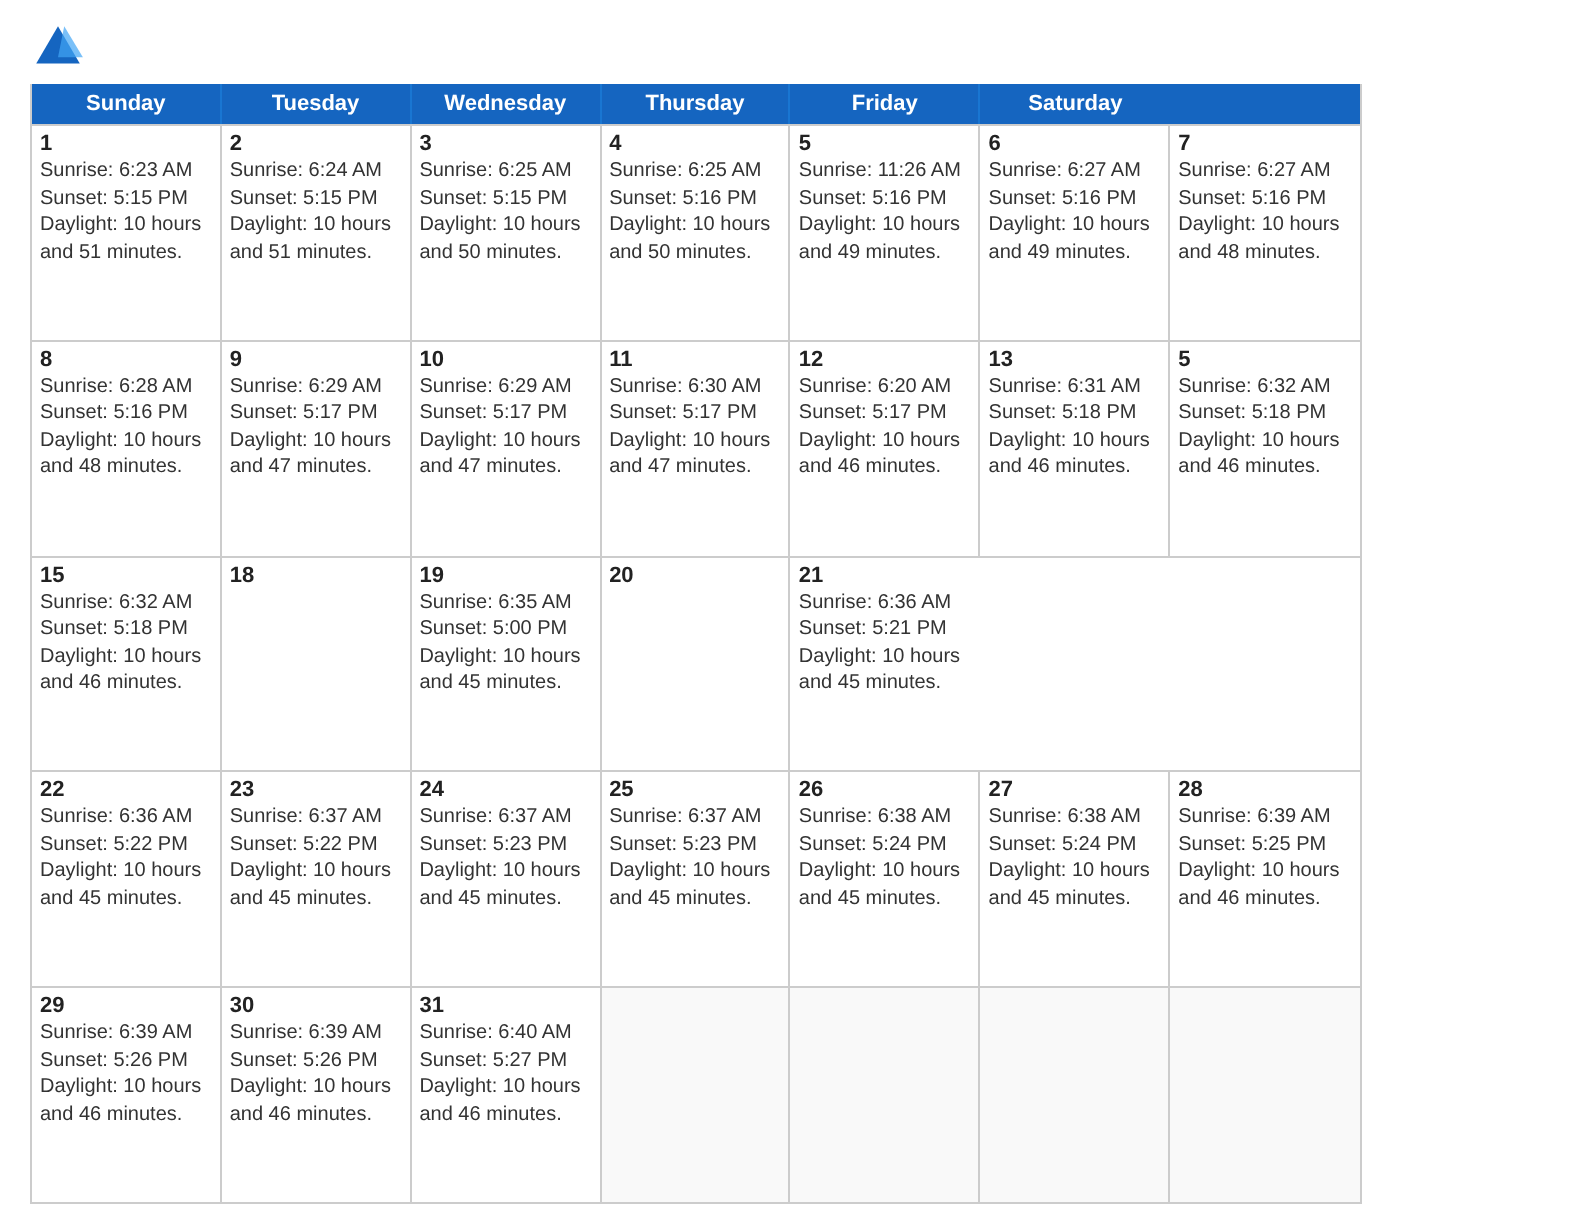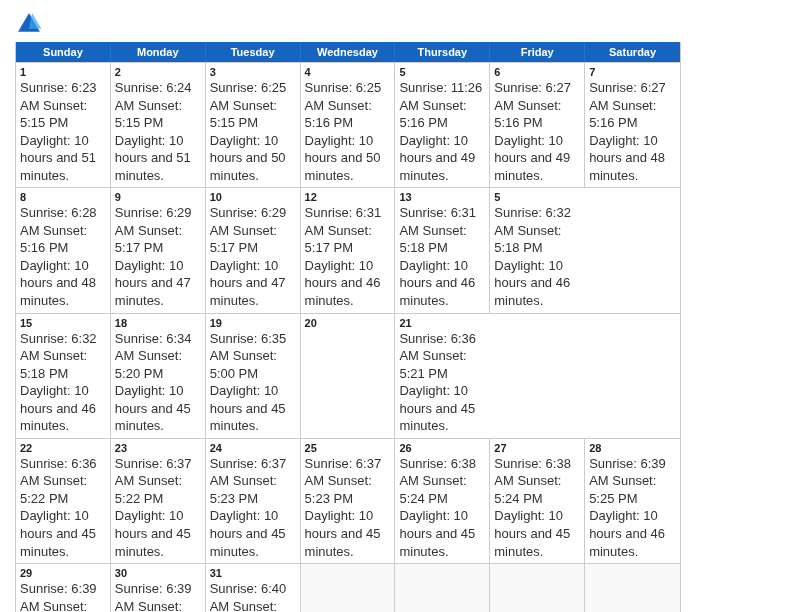--- a/index.html
+++ b/index.html
@@ -99,21 +99,21 @@
     .cal-cell:last-child { border-right: none; }
     .cal-cell.empty { background: #f9f9f9; }
     .day-num {
       font-size: 11px;
       font-weight: bold;
       color: #222;
       display: block;
       margin-bottom: 1px;
     }
     .cell-info {
-      font-size: 13px;
+      font-size: 10px;
       line-height: 1.35;
       color: #333;
     }
   </style>
 </head>
 <body>
 
 <div class="page">
   <div class="header">
     <div class="logo">
@@ -128,21 +128,20 @@
     </div>
     <div class="title-block">
       <div class="month-title"></div>
       <div class="location"></div>
     </div>
   </div>
 
   <div class="calendar">
     <div class="cal-header" id="cal-header">
         <div class="cal-header-cell">Sunday</div>
-        <div class="cal-header-cell">Monday</div>
         <div class="cal-header-cell">Tuesday</div>
         <div class="cal-header-cell">Wednesday</div>
         <div class="cal-header-cell">Thursday</div>
         <div class="cal-header-cell">Friday</div>
         <div class="cal-header-cell">Saturday</div>
       </div>
     <div class="cal-body" id="cal-body">
         <div class="cal-row">
           <div class="cal-cell">
             <span class="day-num">1</span>
@@ -210,22 +209,29 @@
 and 47 minutes.</div>
           </div>
           <div class="cal-cell">
             <span class="day-num">10</span>
             <div class="cell-info">Sunrise: 6:29 AM
 Sunset: 5:17 PM
 Daylight: 10 hours
 and 47 minutes.</div>
           </div>
           <div class="cal-cell">
+            <span class="day-num">11</span>
+            <div class="cell-info">Sunrise: 6:30 AM
+Sunset: 5:17 PM
+Daylight: 10 hours
+and 47 minutes.</div>
+          </div>
+          <div class="cal-cell">
             <span class="day-num">12</span>
-            <div class="cell-info">Sunrise: 6:31 AM
+            <div class="cell-info">Sunrise: 6:20 AM
 Sunset: 5:17 PM
 Daylight: 10 hours
 and 46 minutes.</div>
           </div>
           <div class="cal-cell">
             <span class="day-num">13</span>
             <div class="cell-info">Sunrise: 6:31 AM
 Sunset: 5:18 PM
 Daylight: 10 hours
 and 46 minutes.</div>
@@ -241,24 +247,20 @@
         <div class="cal-row">
           <div class="cal-cell">
             <span class="day-num">15</span>
             <div class="cell-info">Sunrise: 6:32 AM
 Sunset: 5:18 PM
 Daylight: 10 hours
 and 46 minutes.</div>
           </div>
           <div class="cal-cell">
             <span class="day-num">18</span>
-            <div class="cell-info">Sunrise: 6:34 AM
-Sunset: 5:20 PM
-Daylight: 10 hours
-and 45 minutes.</div>
           </div>
           <div class="cal-cell">
             <span class="day-num">19</span>
             <div class="cell-info">Sunrise: 6:35 AM
 Sunset: 5:00 PM
 Daylight: 10 hours
 and 45 minutes.</div>
           </div>
           <div class="cal-cell">
             <span class="day-num">20</span>

